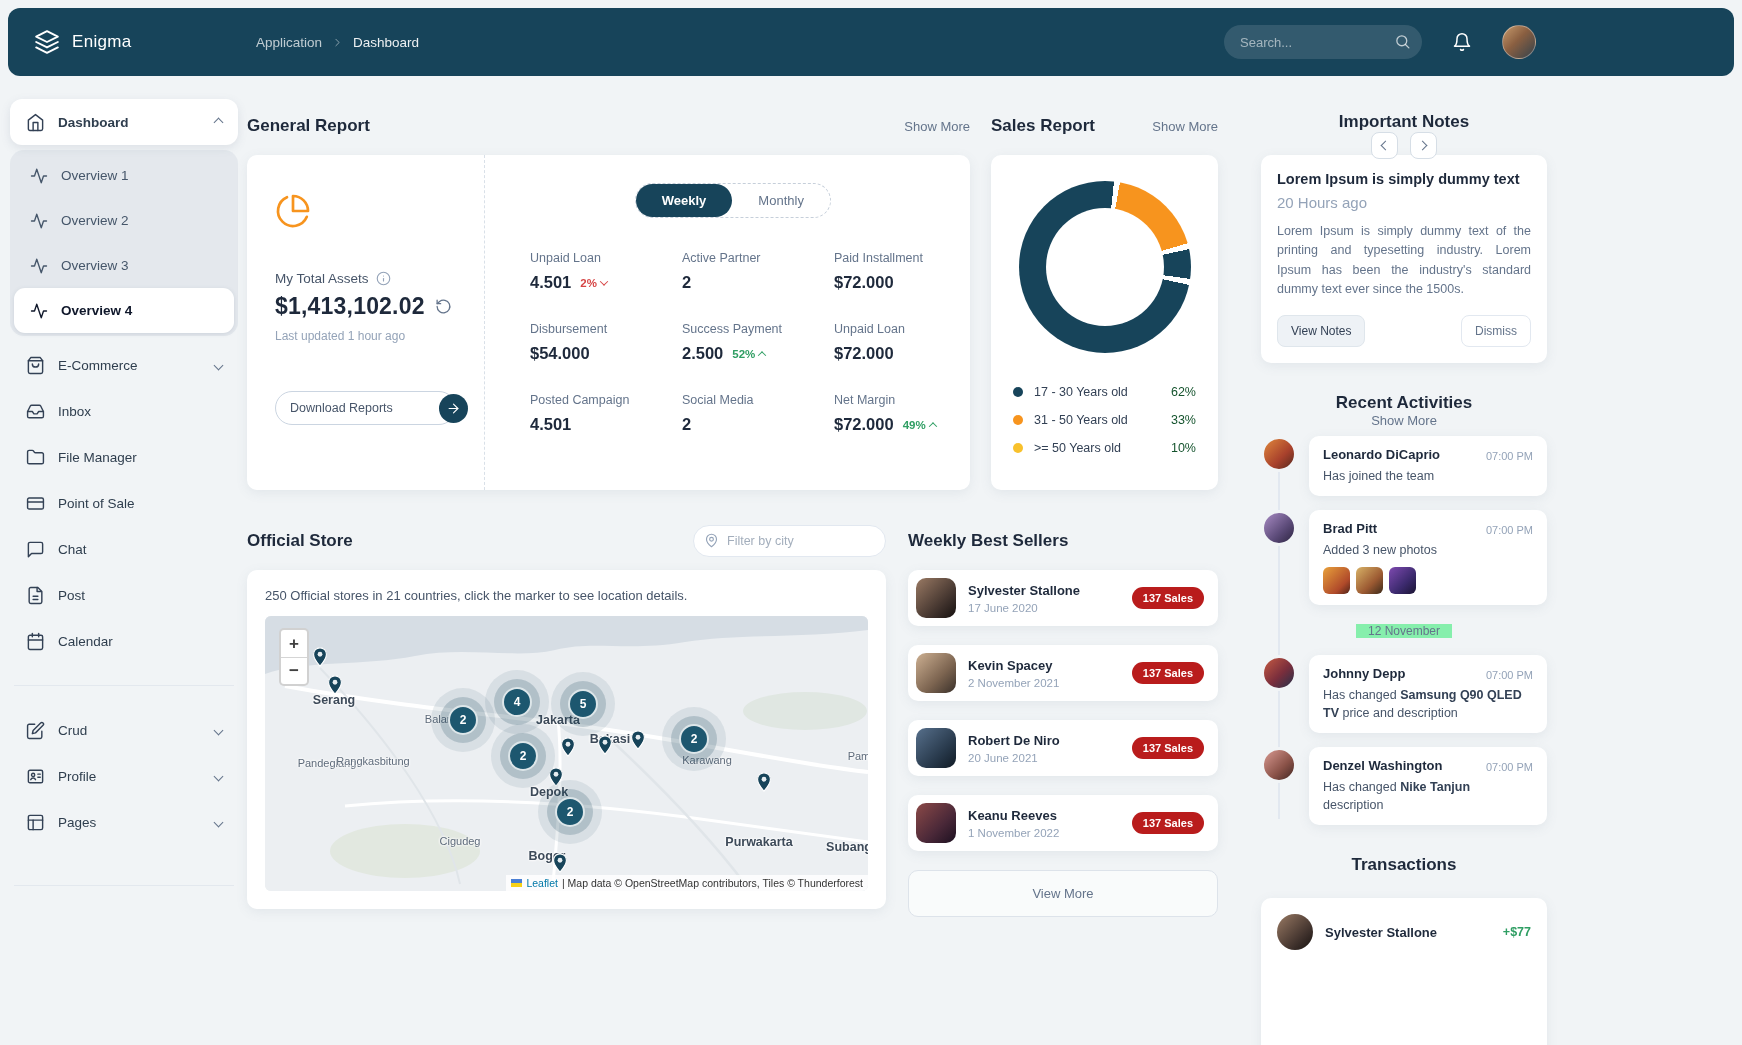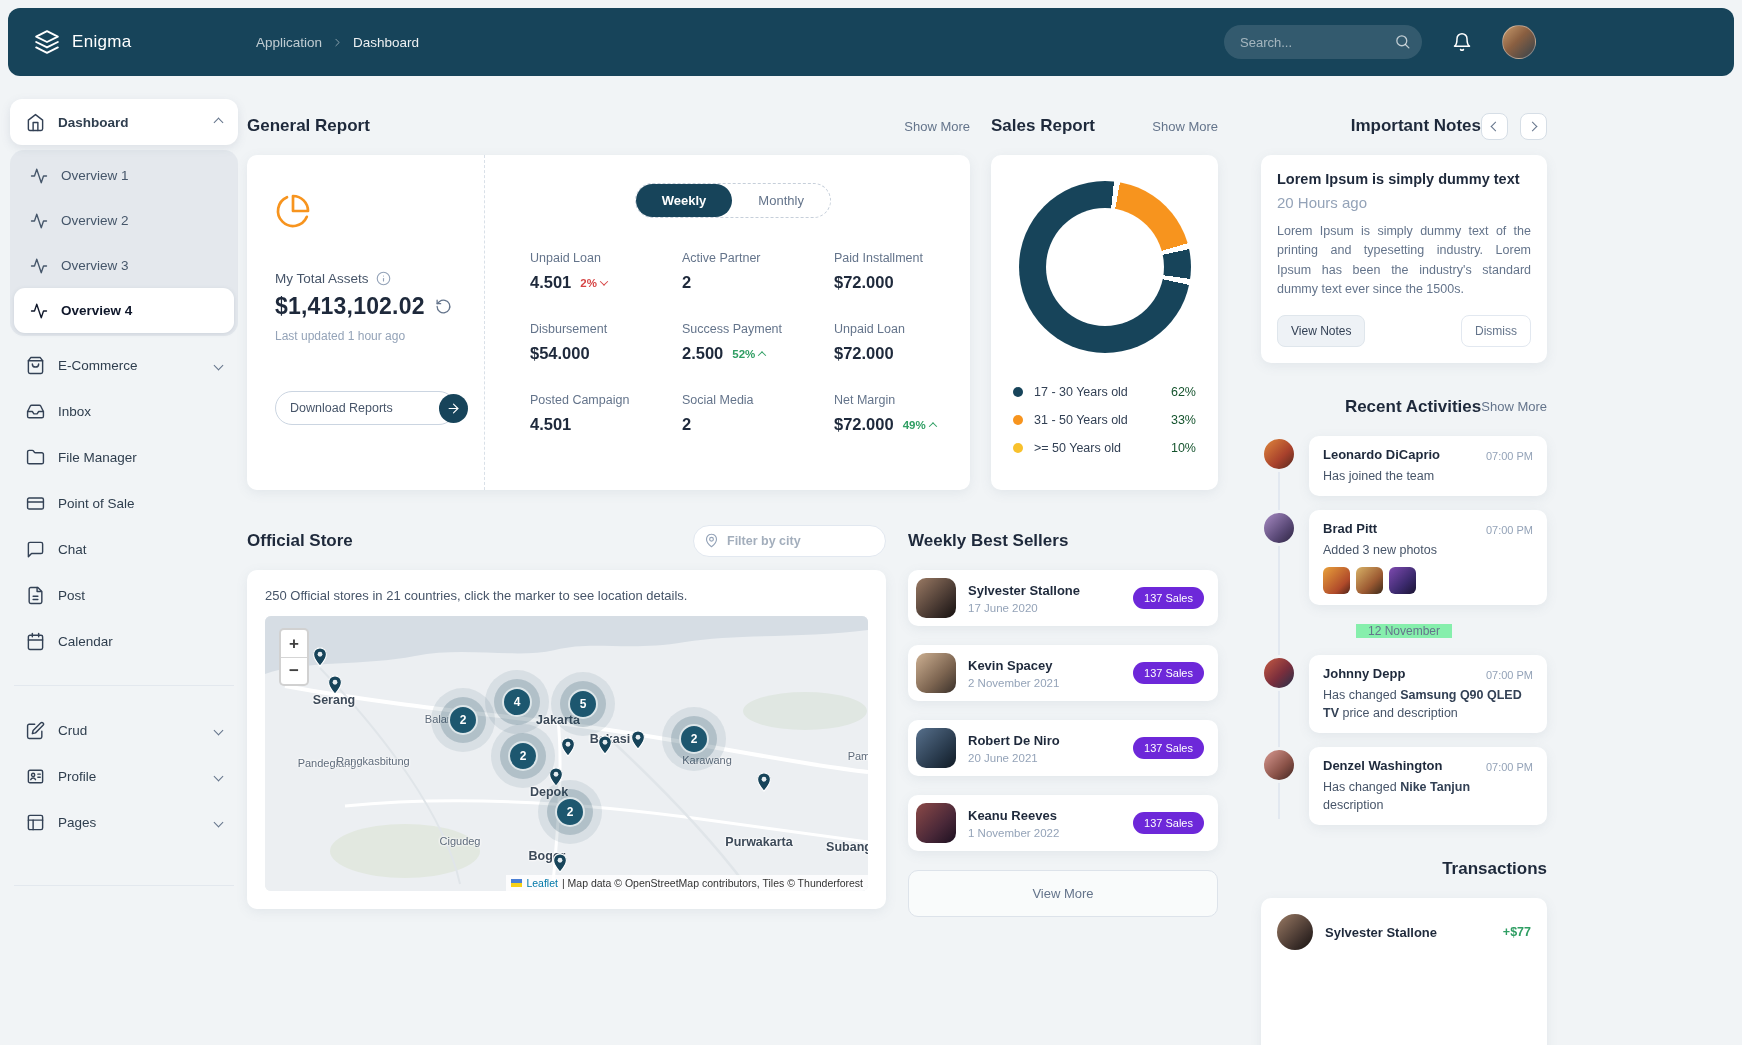--- a/index.html
+++ b/index.html
@@ -87,21 +87,21 @@
     background:conic-gradient(#17445a 0deg 6deg, #fff 6deg 10deg, #f7941e 10deg 74deg, #fff 74deg 78deg, #17445a 78deg 98deg, #fff 98deg 102deg, #17445a 102deg 360deg); }
   .donut::after { content:""; position:absolute; inset:27px; border-radius:50%; background:#fff; }
   .sales-legend { width:100%; margin-top:32px; display:flex; flex-direction:column; gap:14px; }
   .legend-row { display:flex; align-items:center; font-size:12.5px; color:#334155; }
   .legend-dot { width:10px; height:10px; border-radius:50%; margin-right:11px; flex:none; }
   .ld-primary { background:#17445a; } .ld-orange { background:#f7941e; } .ld-yellow { background:#f8c12c; }
   .legend-val { margin-left:auto; color:#14532d;text-align:right; }
 
   
   .filter-wrap { position:relative; }
-  .filter-input { width:193px; height:32px; background:#fff; border:1px solid #e2e8f0; border-radius:16px; outline:none; padding:0 14px 0 33px; font-size:12.5px; font-family:inherit; color:#334155;font-weight:bold; }
+  .filter-input { width:193px; height:32px; background:#fff; border:1px solid #e2e8f0; border-radius:16px; outline:none; padding:0 14px 0 33px; font-size:12.5px; font-family:inherit; color:#334155; }
   .filter-input::placeholder { color:#a3aebc; }
   .pin-sm-icon { position:absolute; left:11px; top:8px; color:#94a3b8; }
   .store-card { padding:18px; }
   .store-desc { font-size:13px; color:#475569; }
   .map { position:relative; margin-top:13px; height:275px; border-radius:6px; overflow:hidden; background:#eceff2; cursor:grab; }
   .map-base { position:absolute; inset:0; width:100%; height:100%; }
   .map-zoom { position:absolute; left:14px; top:12px; width:30px; background:#fff; border:2px solid rgba(0,0,0,.18); border-radius:5px; overflow:hidden; z-index:6; }
   .zoom-btn { height:27px; display:flex; align-items:center; justify-content:center; font-size:17px; font-weight:bold; color:#404040; cursor:pointer; }
   .zoom-btn + .zoom-btn { border-top:1px solid #d5d5d5; }
   .map-city { position:absolute; transform:translate(-50%,-50%); font-size:11px; color:#5d6a7a; white-space:nowrap; z-index:3;
@@ -120,26 +120,26 @@
   
   .seller-card { display:flex; align-items:center; height:56px; padding:8px 14px 8px 8px; margin-bottom:19px; }
   .seller-photo { width:40px; height:40px; border-radius:10px; flex:none; }
   .ph-stallone { background:linear-gradient(135deg,#9a7a64,#3c2f2a 70%,#15100e); }
   .ph-spacey { background:linear-gradient(135deg,#cdb092,#7c6450 60%,#39302a); }
   .ph-deniro { background:linear-gradient(135deg,#57708c,#27384a 65%,#101a24); }
   .ph-reeves { background:linear-gradient(135deg,#8c4a48,#4a2838 60%,#1c1020); }
   .seller-info { margin-left:12px; }
   .seller-name { font-size:13px; font-weight:bold; color:#1e293b; }
   .seller-date { font-size:11.5px; color:#94a3b8; margin-top:4px; }
-  .sales-badge { margin-left:auto; background:#6d28d9; color:#fff; font-size:11px; padding:5px 11px; border-radius:13px; white-space:nowrap; }
+  .sales-badge { margin-left:auto; background:#b91c1c; color:#fff; font-size:11px; padding:5px 11px; border-radius:13px; white-space:nowrap;font-weight:bold; }
   .view-more { margin-top:16px; height:47px; display:flex; align-items:center; justify-content:center; border:1px solid #dde3ea; border-radius:10px; background:rgba(255,255,255,.6); font-size:13px; color:#64748b; cursor:pointer; }
 
   
   .rightcol { position:absolute; left:1261px; top:100px; width:286px; }
-  .rc-head { display:flex; align-items:center; justify-content:flex-end; height:28px; margin:12px 0 15px; }
+  .rc-head { display:flex; align-items:center; justify-content:space-between; height:28px; margin:12px 0 15px;flex-direction:column; }
   .note-nav { display:flex; gap:12px; }
   .nav-btn { width:27px; height:27px; background:#fff; border:1px solid #d6dee6; border-radius:8px; display:flex; align-items:center; justify-content:center; color:#475569; cursor:pointer; }
   .nav-btn .chev { margin:0; }
   .chev.left { transform:rotate(135deg); margin-right:-2px; }
   .chev.right { transform:rotate(-45deg); margin-left:-2px; }
   .notes-card { padding:16px; }
   .note-title { font-size:14.5px; font-weight:bold; color:#1e293b; }
   .note-time { margin-top:7px; font-size:15px; color:#94a3b8; }
   .note-body { margin-top:11px; font-size:12.5px; line-height:1.55; color:#64748b; text-align:justify; }
   .note-actions { margin-top:15px; display:flex; justify-content:space-between; }

